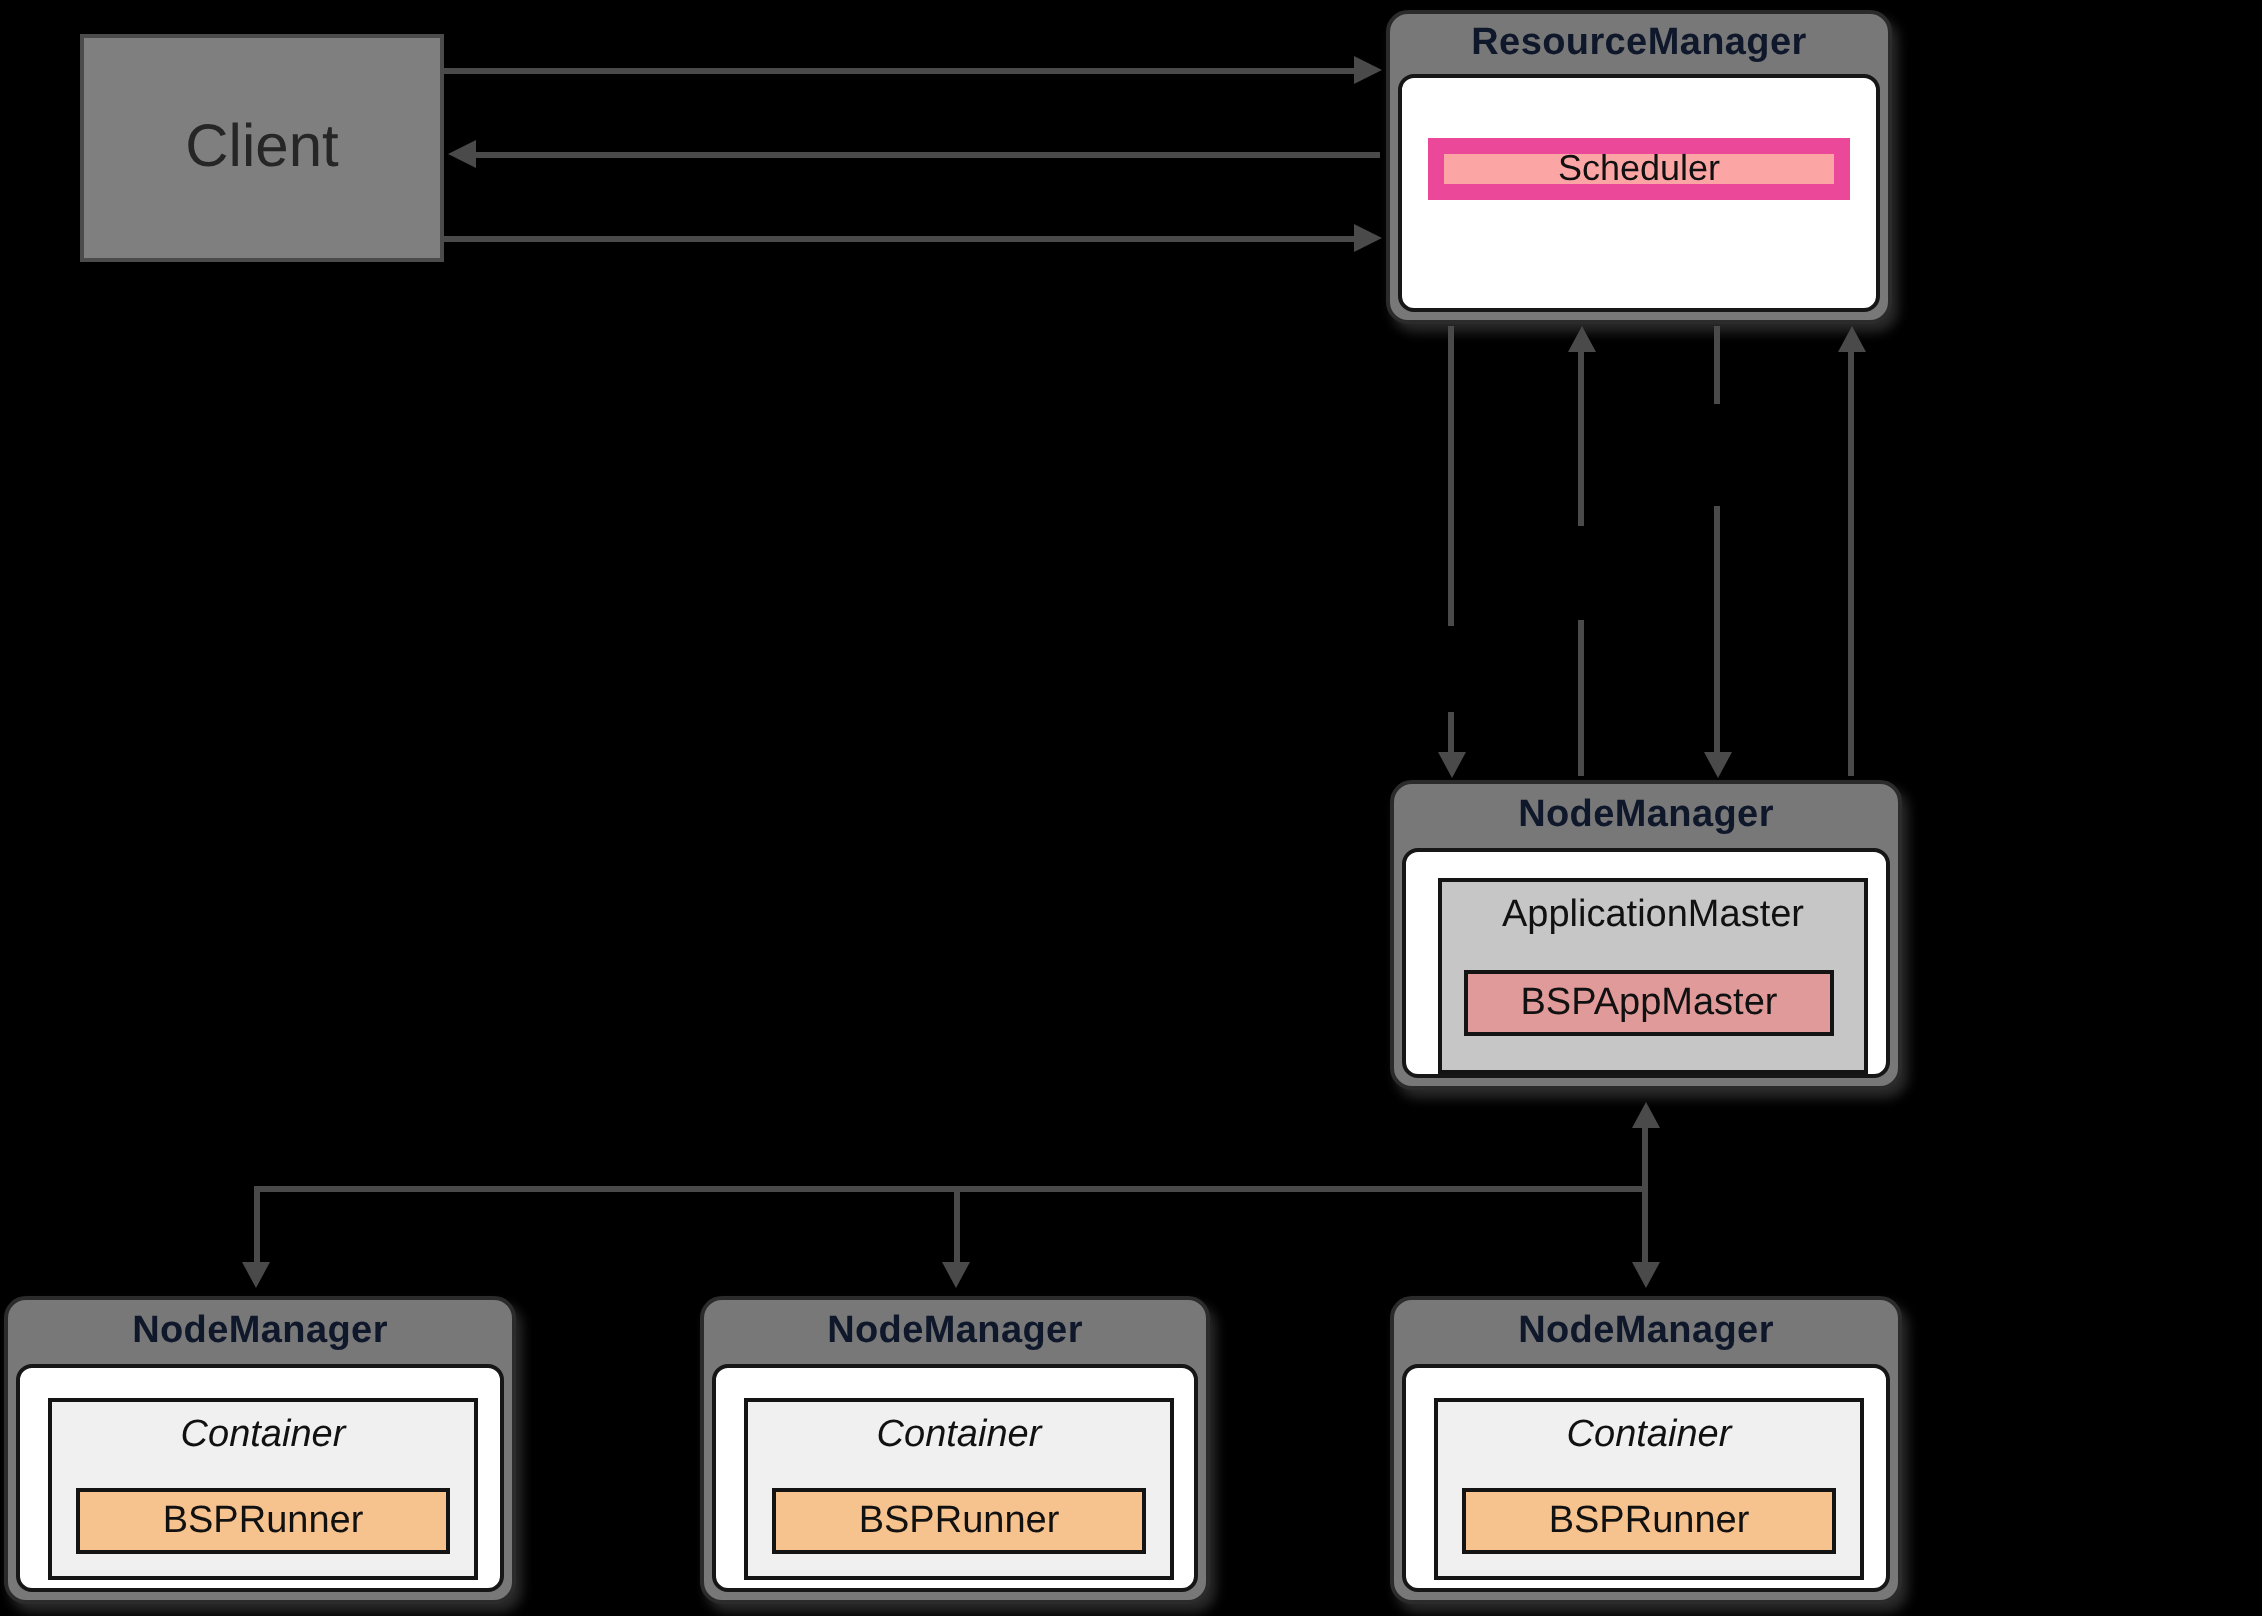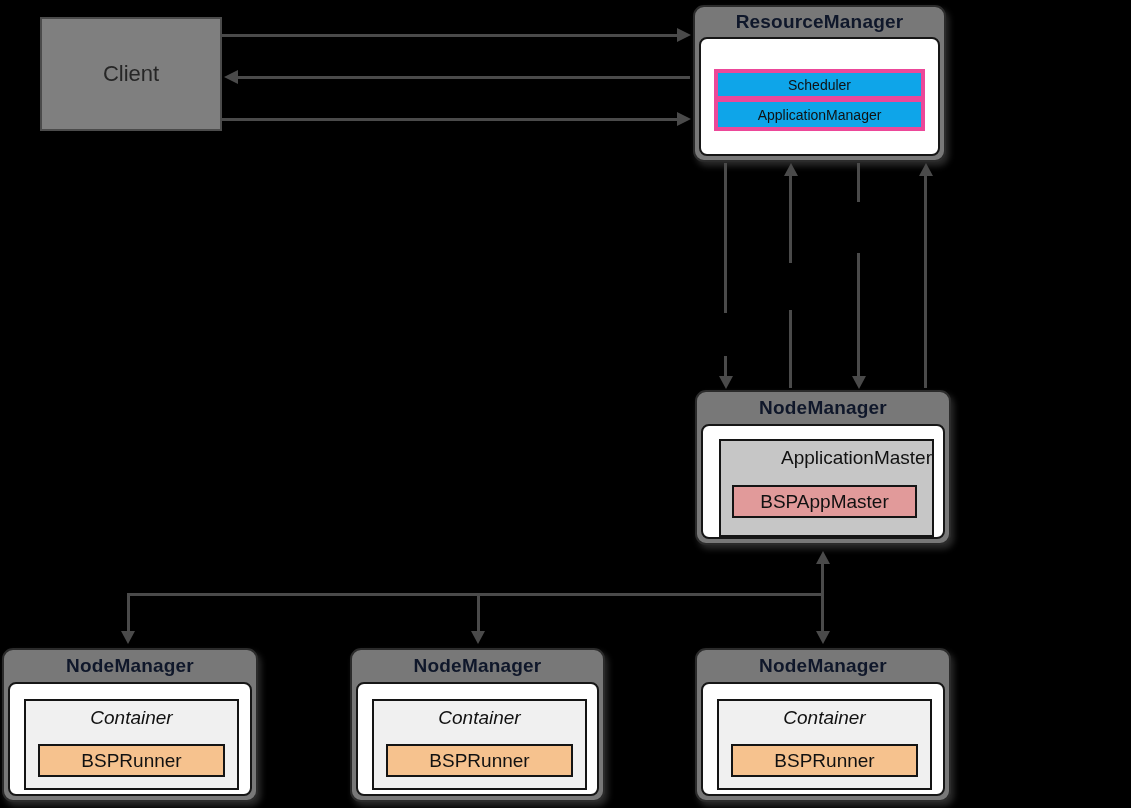--- a/index.html
+++ b/index.html
@@ -15,53 +15,53 @@
   }
   *{box-sizing:border-box;margin:0;padding:0;}
   body{background:var(--bg);font-family:"Liberation Sans", sans-serif;}
   .canvas{position:relative;width:1131px;height:808px;background:var(--bg);overflow:hidden;}
 
   
   .client{
     position:absolute;left:40px;top:17px;width:182px;height:114px;
     background:var(--client-gray);border:2px solid #4b4b4b;
     display:flex;align-items:center;justify-content:center;
-    font-size:22px;color:#262626;
+    font-size:30px;color:#262626;
   }
   .mgr{
     position:absolute;background:var(--hdr-gray);
     border:2px solid #2b2b2b;border-radius:11px;
     box-shadow:3px 4px 6px rgba(150,150,150,0.28);
   }
   .mgr-title{
     position:absolute;top:0;left:0;right:0;height:30px;
     display:flex;align-items:center;justify-content:center;
     font-weight:bold;font-size:19px;color:#0f172a;letter-spacing:0.2px;
   }
   .mgr-body{
     position:absolute;left:4px;right:4px;bottom:4px;
     background:#ffffff;border:2px solid #161616;border-radius:8px;
   }
   .rm-body{top:30px;}
   .nm-body{top:32px;}
 
   .stack{position:absolute;left:13px;right:13px;top:30px;}
   .stack-box{
-    background:#0ea5e9;border:4px solid #ec4899;height:31px;
+    background:#fca5a5;border:8px solid #ec4899;height:31px;
     display:flex;align-items:center;justify-content:center;
-    font-size:14px;color:var(--ink);
+    font-size:18px;color:var(--ink);
   }
   .stack-box + .stack-box{margin-top:-2px;height:33px;}
 
   .appmaster{
     position:absolute;left:16px;top:13px;width:215px;height:98px;
     background:var(--appmaster-fill);border:2px solid #141414;
     font-size:19px;color:var(--ink);text-align:center;
   }
-  .appmaster-label{display:block;padding-top:6px;text-align:right;}
+  .appmaster-label{display:block;padding-top:6px;}
   .bspapp{
     position:absolute;left:11px;top:44px;width:185px;height:33px;
     background:var(--bspapp-fill);border:2px solid #141414;
     display:flex;align-items:center;justify-content:center;
     font-size:19px;color:var(--ink);
   }
 
   .containerbox{
     position:absolute;left:14px;top:15px;width:215px;height:91px;
     background:var(--container-fill);border:2px solid #141414;
@@ -104,21 +104,20 @@
   <div>
     <div class="line-h" style="left:222px;top:118px;width:455px;"></div>
     <div class="tri right" style="left:677px;top:112px;"></div>
   </div>
 
   <div class="mgr" style="left:693px;top:5px;width:253px;height:157px;">
     <div class="mgr-title">ResourceManager</div>
     <div class="mgr-body rm-body">
       <div class="stack">
         <div class="stack-box">Scheduler</div>
-        <div class="stack-box">ApplicationManager</div>
       </div>
     </div>
   </div>
 
   <div>
     <div class="line-v" style="left:724px;top:163px;height:150px;"></div>
     <div class="line-v" style="left:724px;top:356px;height:22px;"></div>
     <div class="tri down" style="left:719px;top:376px;"></div>
   </div>
   <div>

